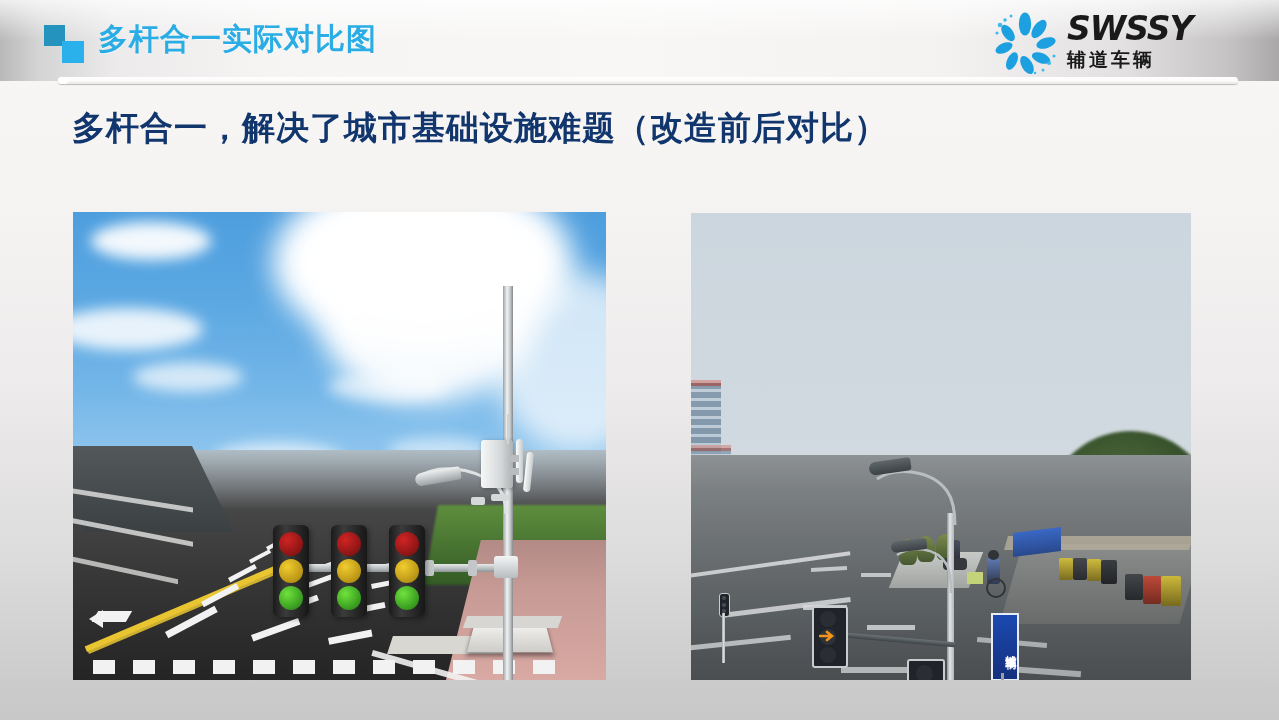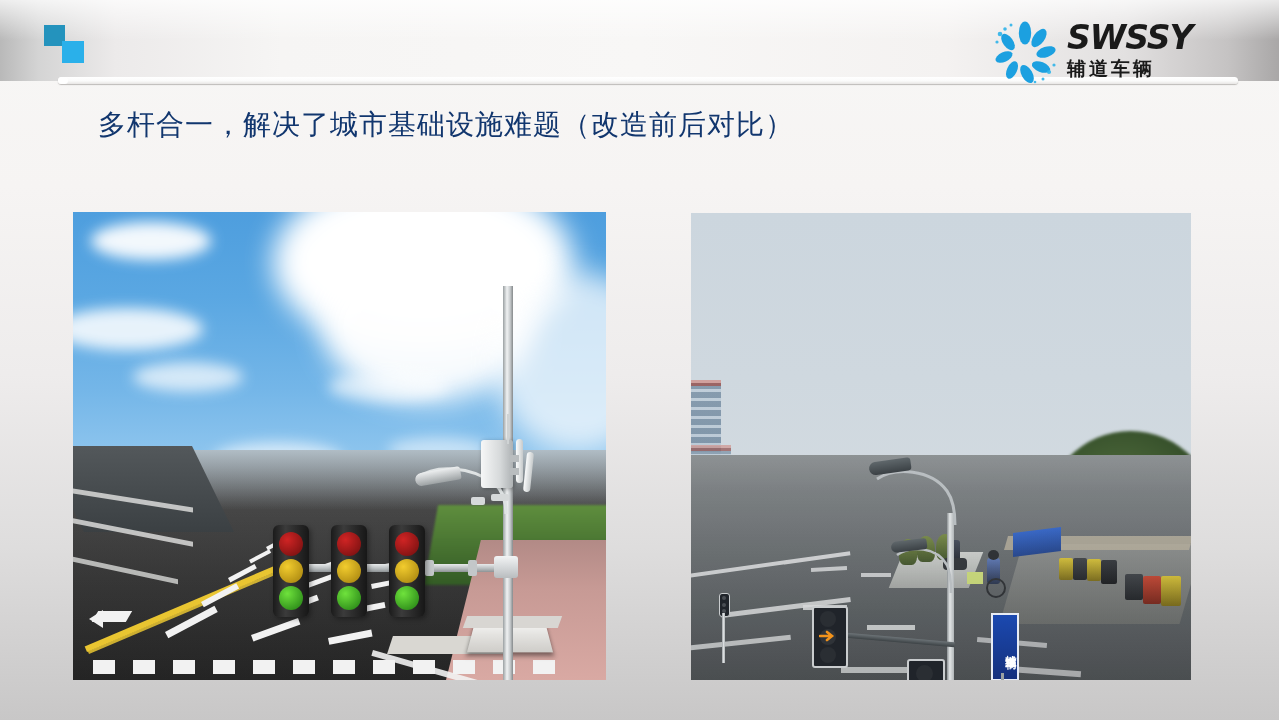--- a/index.html
+++ b/index.html
@@ -21,29 +21,29 @@
   .sq2{position:absolute;left:62px;top:41px;width:22px;height:22px;background:#2ab0ea;}
   .hdr-title{position:absolute;left:98px;top:17px;font-size:30px;font-weight:bold;
     color:#2aace4;letter-spacing:1px;line-height:44px;white-space:nowrap;
     text-shadow:0 1px 0 rgba(255,255,255,.6);}
   .hdr-rule{position:absolute;left:58px;top:77px;width:1180px;height:7px;
     background:linear-gradient(180deg,#ffffff,#fbfbfb 55%,#e8e6e4);
     border-radius:4px;box-shadow:0 1px 1px rgba(120,115,110,.45);}
   .hdr-rule-cap{position:absolute;left:58px;top:77px;width:10px;height:7px;border-radius:4px;background:#fff;}
 
   
-  .logo{position:absolute;right:18px;top:18px;width:270px;height:70px;}
+  .logo{position:absolute;right:18px;top:9px;width:270px;height:70px;}
   .logo-mark{position:absolute;left:0;top:2px;width:68px;height:66px;}
   .logo-text{position:absolute;left:76px;top:2px;width:190px;height:66px;}
   .logo-swssy{font-size:33px;font-weight:bold;color:#1a1a1a;letter-spacing:-1px;
     line-height:36px;font-family:"DejaVu Sans",sans-serif;font-style:italic;}
   .logo-cn{font-size:19px;font-weight:bold;color:#1a1a1a;letter-spacing:3px;line-height:25px;}
 
   
-  .subtitle{position:absolute;left:98px;top:106px;font-size:28px;font-weight:normal;
+  .subtitle{position:absolute;left:72px;top:106px;font-size:33px;font-weight:bold;
     color:#11366e;letter-spacing:1px;white-space:nowrap;}
 
   
   .photo{position:absolute;overflow:hidden;background:#9fb8cf;}
   #photo-left{left:73px;top:212px;width:533px;height:468px;}
   #photo-right{left:691px;top:213px;width:500px;height:467px;}
 
   
   .l-sky{position:absolute;inset:0;
     background:linear-gradient(180deg,#4e9ede 0%,#5aa7e2 18%,#74b6e8 38%,#93c8ef 55%,#bcdcf4 70%,#d9ebf8 82%,#eaf3fb 100%);}
@@ -130,20 +130,21 @@
 </style>
 </head>
 <body>
 
 <div class="slide">
 
   <div class="header">
     <div class="hdr-sheen"></div>
     <div class="sq1"></div>
     <div class="sq2"></div>
+    <div class="hdr-title">多杆合一实际对比图</div>
     <div class="hdr-rule"></div>
     <div class="hdr-rule-cap"></div>
 
     <div class="logo">
       <svg class="logo-mark" viewBox="0 0 68 66">
         <g fill="#1ca0e0">
           <ellipse cx="34" cy="13" rx="6.2" ry="11.5"></ellipse>
           <ellipse cx="48" cy="18" rx="5.6" ry="10.5" transform="rotate(36 48 18)"></ellipse>
           <ellipse cx="55" cy="32" rx="5.2" ry="10" transform="rotate(72 55 32)"></ellipse>
           <ellipse cx="50" cy="47" rx="5" ry="9.6" transform="rotate(112 50 47)"></ellipse>

